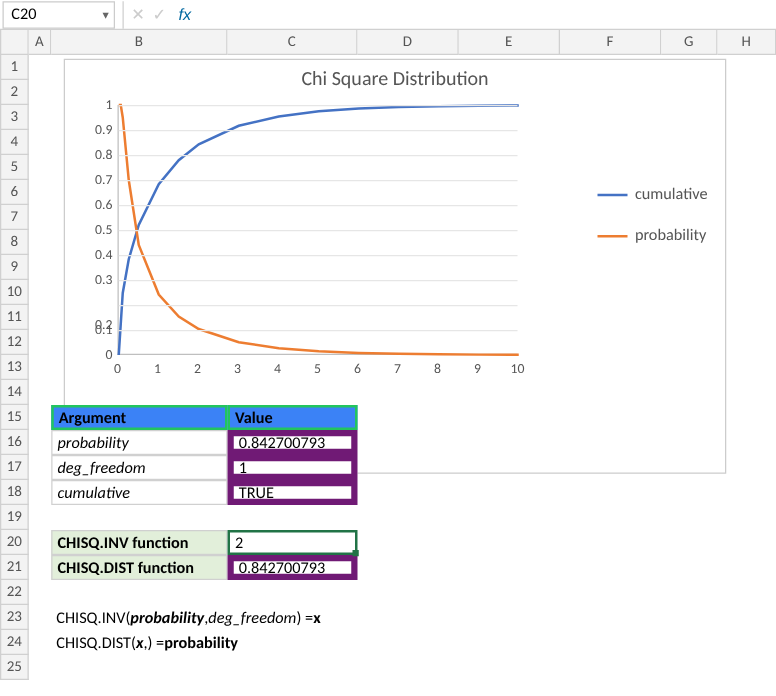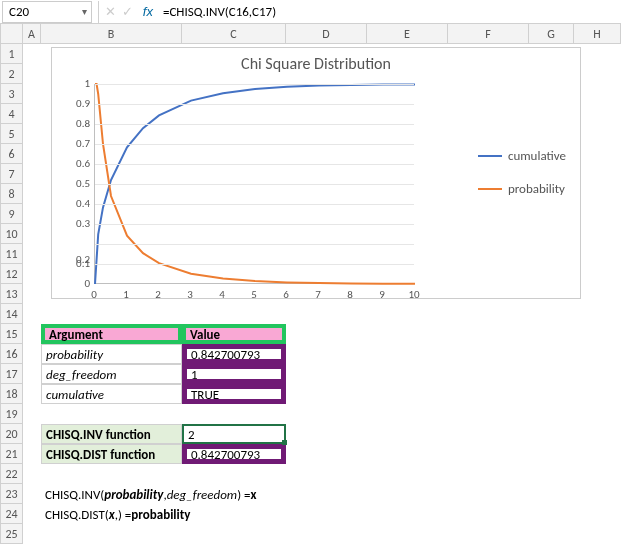--- a/index.html
+++ b/index.html
@@ -103,21 +103,21 @@
     position: absolute;
     left: 23px;
     top: 20px;
     right: 0;
   }
   .chart-box {
     position: absolute;
     left: 28px;
     top: 3px;
     width: 530px;
-    height: 252px;
+    height: 332px;
     background: #fff;
     border: 1px solid #ccc;
   }
   .chart-title {
     text-align: center;
     padding-top: 6px;
     color: #555;
     font-size: 16px;
   }
   .plot-area {
@@ -183,23 +183,23 @@
   .selected-cell::after {
     content: '';
     position: absolute;
     right: -3px;
     bottom: -3px;
     width: 5px;
     height: 5px;
     background: #217346;
   }
   .hdr-gold {
-    background: #f9a8d4;
+    background: #3b82f6;
     font-weight: bold;
-    border: 4px solid #22c55e;
+    border: 2px solid #22c55e;
   }
   .hdr-green {
     background: #e2efda;
     font-weight: bold;
     border: 1px solid #d0d0d0;
   }
   .tcell {
     font-style: italic;
     border: 1px solid #d0d0d0;
   }
@@ -216,23 +216,20 @@
   <div class="name-box">
     <span>C20</span>
     <span class="dd">▾</span>
   </div>
   <div class="fx-divider"></div>
   <div class="fx-btns">
     <span style="color:#ccc">✕</span>
     <span style="color:#ccc">✓</span>
   </div>
   <span class="fx-label">fx</span>
-  <div class="formula-input">
-    <span>=CHISQ.INV(C16,C17)</span>
-  </div>
 </div>
 
 <div class="grid">
   <div class="col-headers">
     <div class="corner"></div>
   <div class="col-header" style="width: 18px;">A</div>
       <div class="col-header" style="width: 141px;">B</div>
       <div class="col-header" style="width: 104px;">C</div>
       <div class="col-header" style="width: 81px;">D</div>
       <div class="col-header" style="width: 81px;">E</div>

